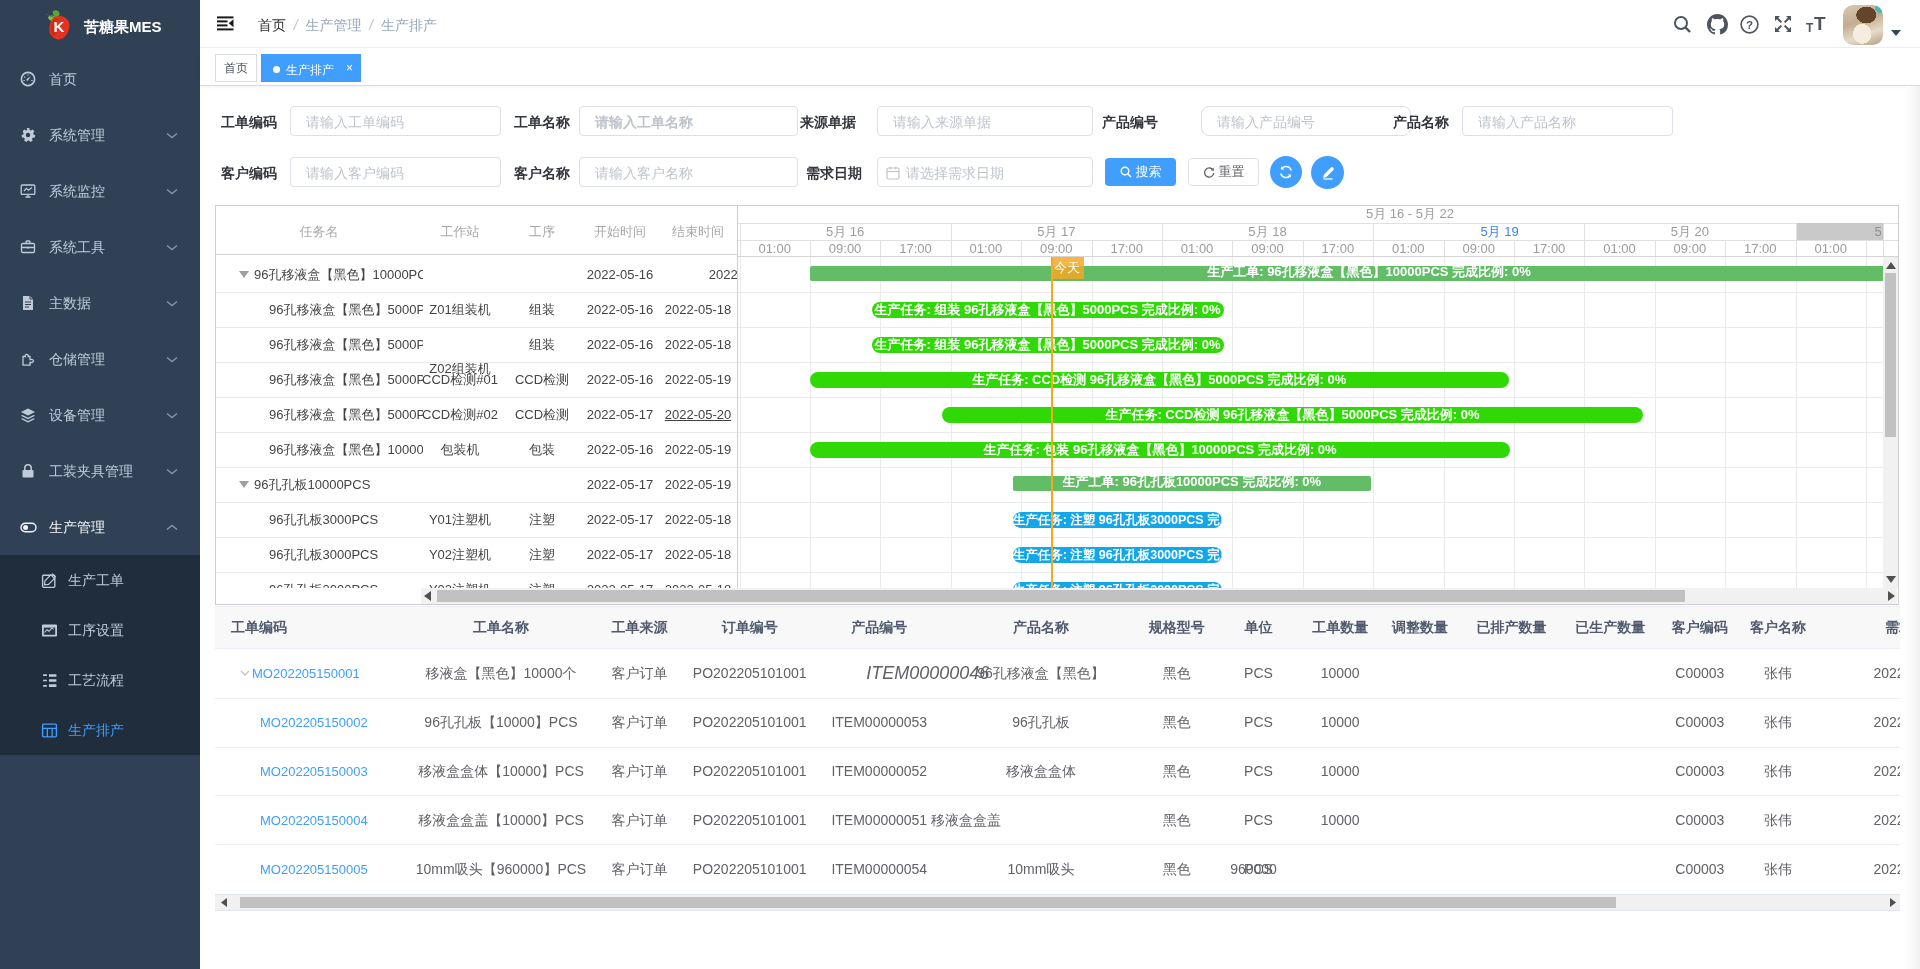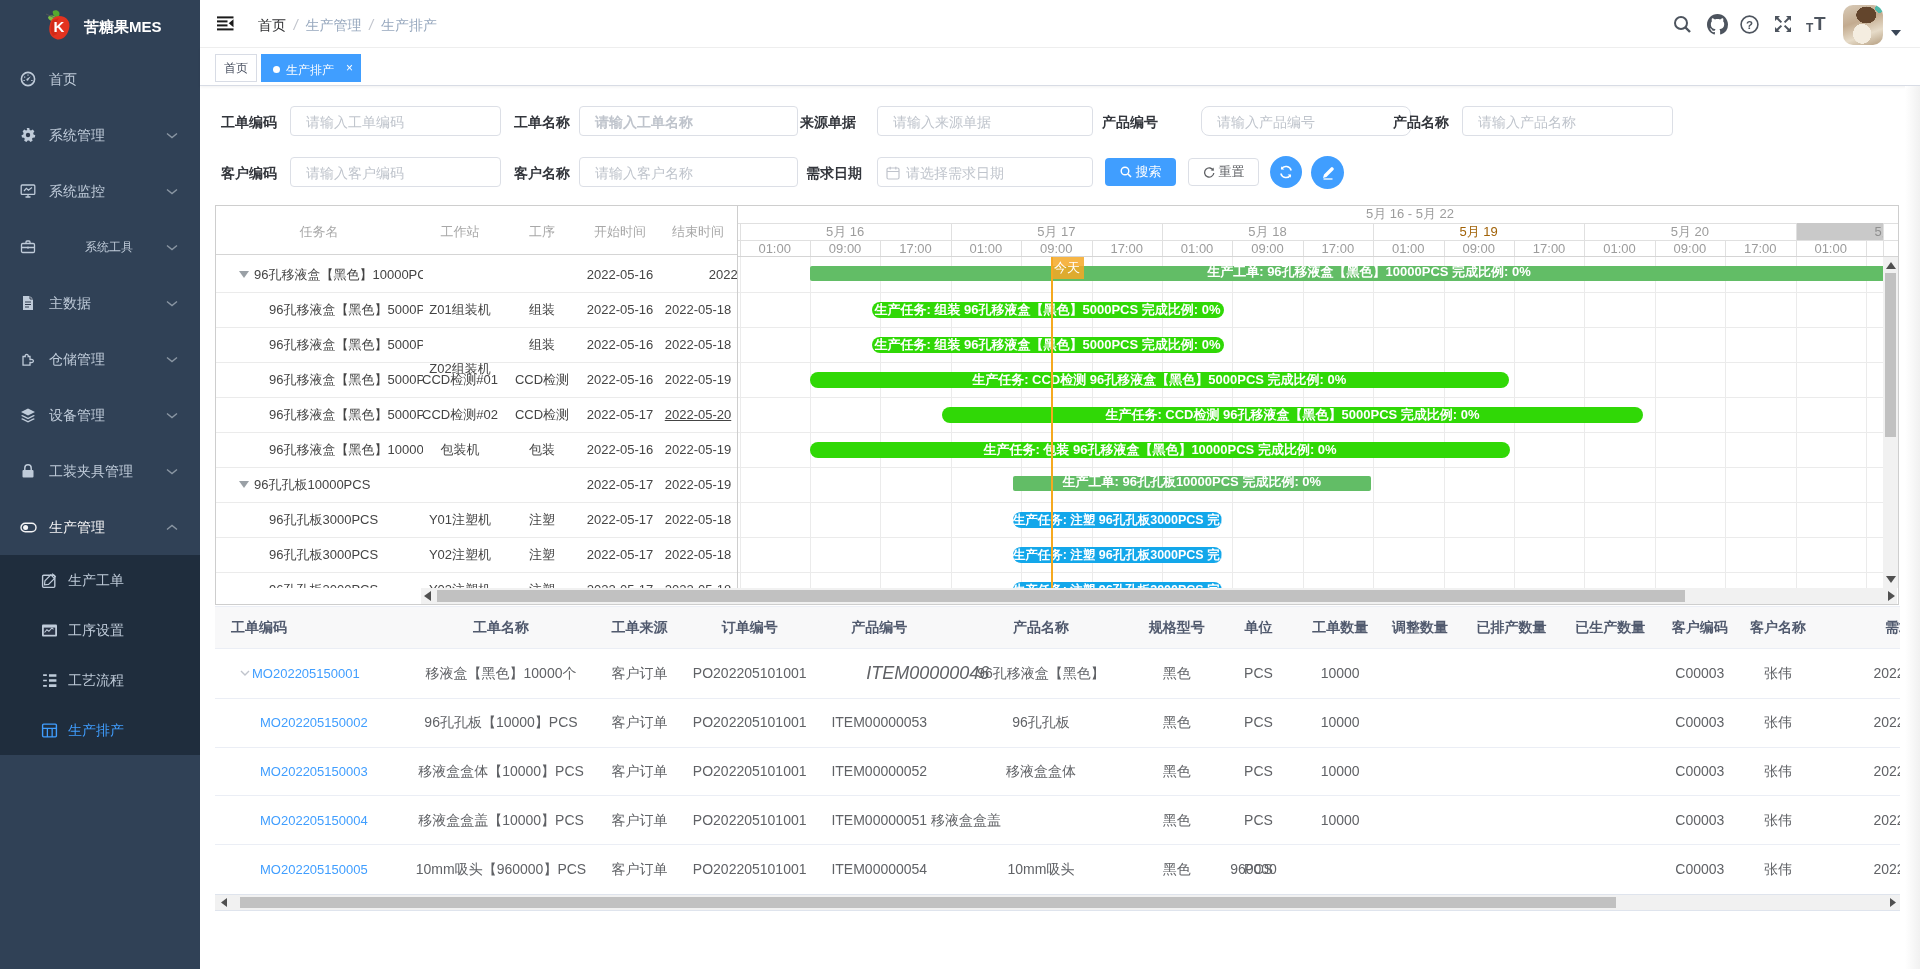--- a/index.html
+++ b/index.html
@@ -39,21 +39,21 @@
       <path d="M5.5 14h5M8 11.6V14" stroke="#bfcbd9" stroke-width="1.3"></path>
     </svg></div>
 <div style="position:absolute;left:49px;top:183px;width:120px;height:16px;color:#bfcbd9;font-size:14px;line-height:16px;">系统监控</div>
 <svg width="12" height="7" viewBox="0 0 12 7" style="position:absolute;left:166px;top:188px;">
     <path d="M1 1.5 L6 5.5 L11 1.5" fill="none" stroke="#8a96a3" stroke-width="1.4"></path>
   </svg>
 <div style="position:absolute;left:20px;top:239px;width:16px;height:16px;"><svg width="16" height="16" viewBox="0 0 16 16">
       <rect x="1.5" y="4.5" width="13" height="9" rx="1.2" fill="none" stroke="#bfcbd9" stroke-width="1.3"></rect>
       <path d="M6 4.5V3a1 1 0 0 1 1-1h2a1 1 0 0 1 1 1v1.5M1.5 8.5h13M8 7.4v2.4" stroke="#bfcbd9" stroke-width="1.3" fill="none"></path>
     </svg></div>
-<div style="position:absolute;left:49px;top:239px;width:120px;height:16px;color:#bfcbd9;font-size:12px;line-height:16px;text-align:center;">系统工具</div>
+<div style="position:absolute;left:49px;top:239px;width:120px;height:16px;color:#bfcbd9;font-size:14px;line-height:16px;">系统工具</div>
 <svg width="12" height="7" viewBox="0 0 12 7" style="position:absolute;left:166px;top:244px;">
     <path d="M1 1.5 L6 5.5 L11 1.5" fill="none" stroke="#8a96a3" stroke-width="1.4"></path>
   </svg>
 <div style="position:absolute;left:20px;top:295px;width:16px;height:16px;"><svg width="16" height="16" viewBox="0 0 16 16">
       <path d="M3 1h7l3 3v11H3z" fill="#bfcbd9"></path>
       <path d="M10 1v3h3" fill="none" stroke="#2f3a4d" stroke-width="1"></path>
       <path d="M5 7h6M5 9.5h6M5 12h4" stroke="#2f3a4d" stroke-width="1"></path>
     </svg></div>
 <div style="position:absolute;left:49px;top:295px;width:120px;height:16px;color:#bfcbd9;font-size:14px;line-height:16px;">主数据</div>
 <svg width="12" height="7" viewBox="0 0 12 7" style="position:absolute;left:166px;top:300px;">
@@ -220,21 +220,21 @@
 <div style="position:absolute;left:736.5px;top:206px;width:0px;height:398px;border-left:1px solid #cecece;"></div>
 <div style="position:absolute;left:737.5px;top:222.5px;width:1160.5px;height:0px;border-top:1px solid #e0e0e0;"></div>
 <div style="position:absolute;left:737.5px;top:239.5px;width:1160.5px;height:0px;border-top:1px solid #e0e0e0;"></div>
 <div style="position:absolute;left:737.5px;top:256px;width:1160.5px;height:0px;border-top:1px solid #d5d5d5;"></div>
 <div style="position:absolute;left:1330px;top:207px;width:160px;height:14px;color:#9c9c9c;font-size:13px;text-align:center;line-height:14px;">5月 16 - 5月 22</div>
 <div style="position:absolute;left:737.5px;top:206px;width:1145.5px;height:398px;overflow:hidden;">
 <div style="position:absolute;left:1058.0px;top:16.5px;width:211.20000000000002px;height:17px;background:#c9c9c9;"></div>
 <div style="position:absolute;left:67.60000000000001px;top:18.5px;width:80px;height:14px;color:#9c9c9c;font-size:13px;text-align:center;line-height:14px;">5月 16</div>
 <div style="position:absolute;left:278.8px;top:18.5px;width:80px;height:14px;color:#9c9c9c;font-size:13px;text-align:center;line-height:14px;">5月 17</div>
 <div style="position:absolute;left:490.0px;top:18.5px;width:80px;height:14px;color:#9c9c9c;font-size:13px;text-align:center;line-height:14px;">5月 18</div>
-<div style="position:absolute;left:701.2px;top:18.5px;width:80px;height:14px;color:#a16207;font-size:13px;text-align:center;line-height:14px;">5月 19</div>
+<div style="position:absolute;left:701.2px;top:18.5px;width:80px;height:14px;color:#3b82f6;font-size:13px;text-align:right;line-height:14px;">5月 19</div>
 <div style="position:absolute;left:912.4000000000001px;top:18.5px;width:80px;height:14px;color:#9c9c9c;font-size:13px;text-align:center;line-height:14px;">5月 20</div>
 <div style="position:absolute;left:1116.1px;top:18.5px;width:80px;height:14px;color:#8f8f8f;font-size:13px;text-align:center;line-height:14px;">5月 21</div>
 <div style="position:absolute;left:9.200000000000003px;top:35.5px;width:56px;height:13px;color:#9c9c9c;font-size:13px;text-align:center;line-height:13px;">01:00</div>
 <div style="position:absolute;left:79.60000000000001px;top:35.5px;width:56px;height:13px;color:#9c9c9c;font-size:13px;text-align:center;line-height:13px;">09:00</div>
 <div style="position:absolute;left:150.0px;top:35.5px;width:56px;height:13px;color:#9c9c9c;font-size:13px;text-align:center;line-height:13px;">17:00</div>
 <div style="position:absolute;left:220.40000000000003px;top:35.5px;width:56px;height:13px;color:#9c9c9c;font-size:13px;text-align:center;line-height:13px;">01:00</div>
 <div style="position:absolute;left:290.8px;top:35.5px;width:56px;height:13px;color:#9c9c9c;font-size:13px;text-align:center;line-height:13px;">09:00</div>
 <div style="position:absolute;left:361.2px;top:35.5px;width:56px;height:13px;color:#9c9c9c;font-size:13px;text-align:center;line-height:13px;">17:00</div>
 <div style="position:absolute;left:431.6px;top:35.5px;width:56px;height:13px;color:#9c9c9c;font-size:13px;text-align:center;line-height:13px;">01:00</div>
 <div style="position:absolute;left:502.0000000000001px;top:35.5px;width:56px;height:13px;color:#9c9c9c;font-size:13px;text-align:center;line-height:13px;">09:00</div>

